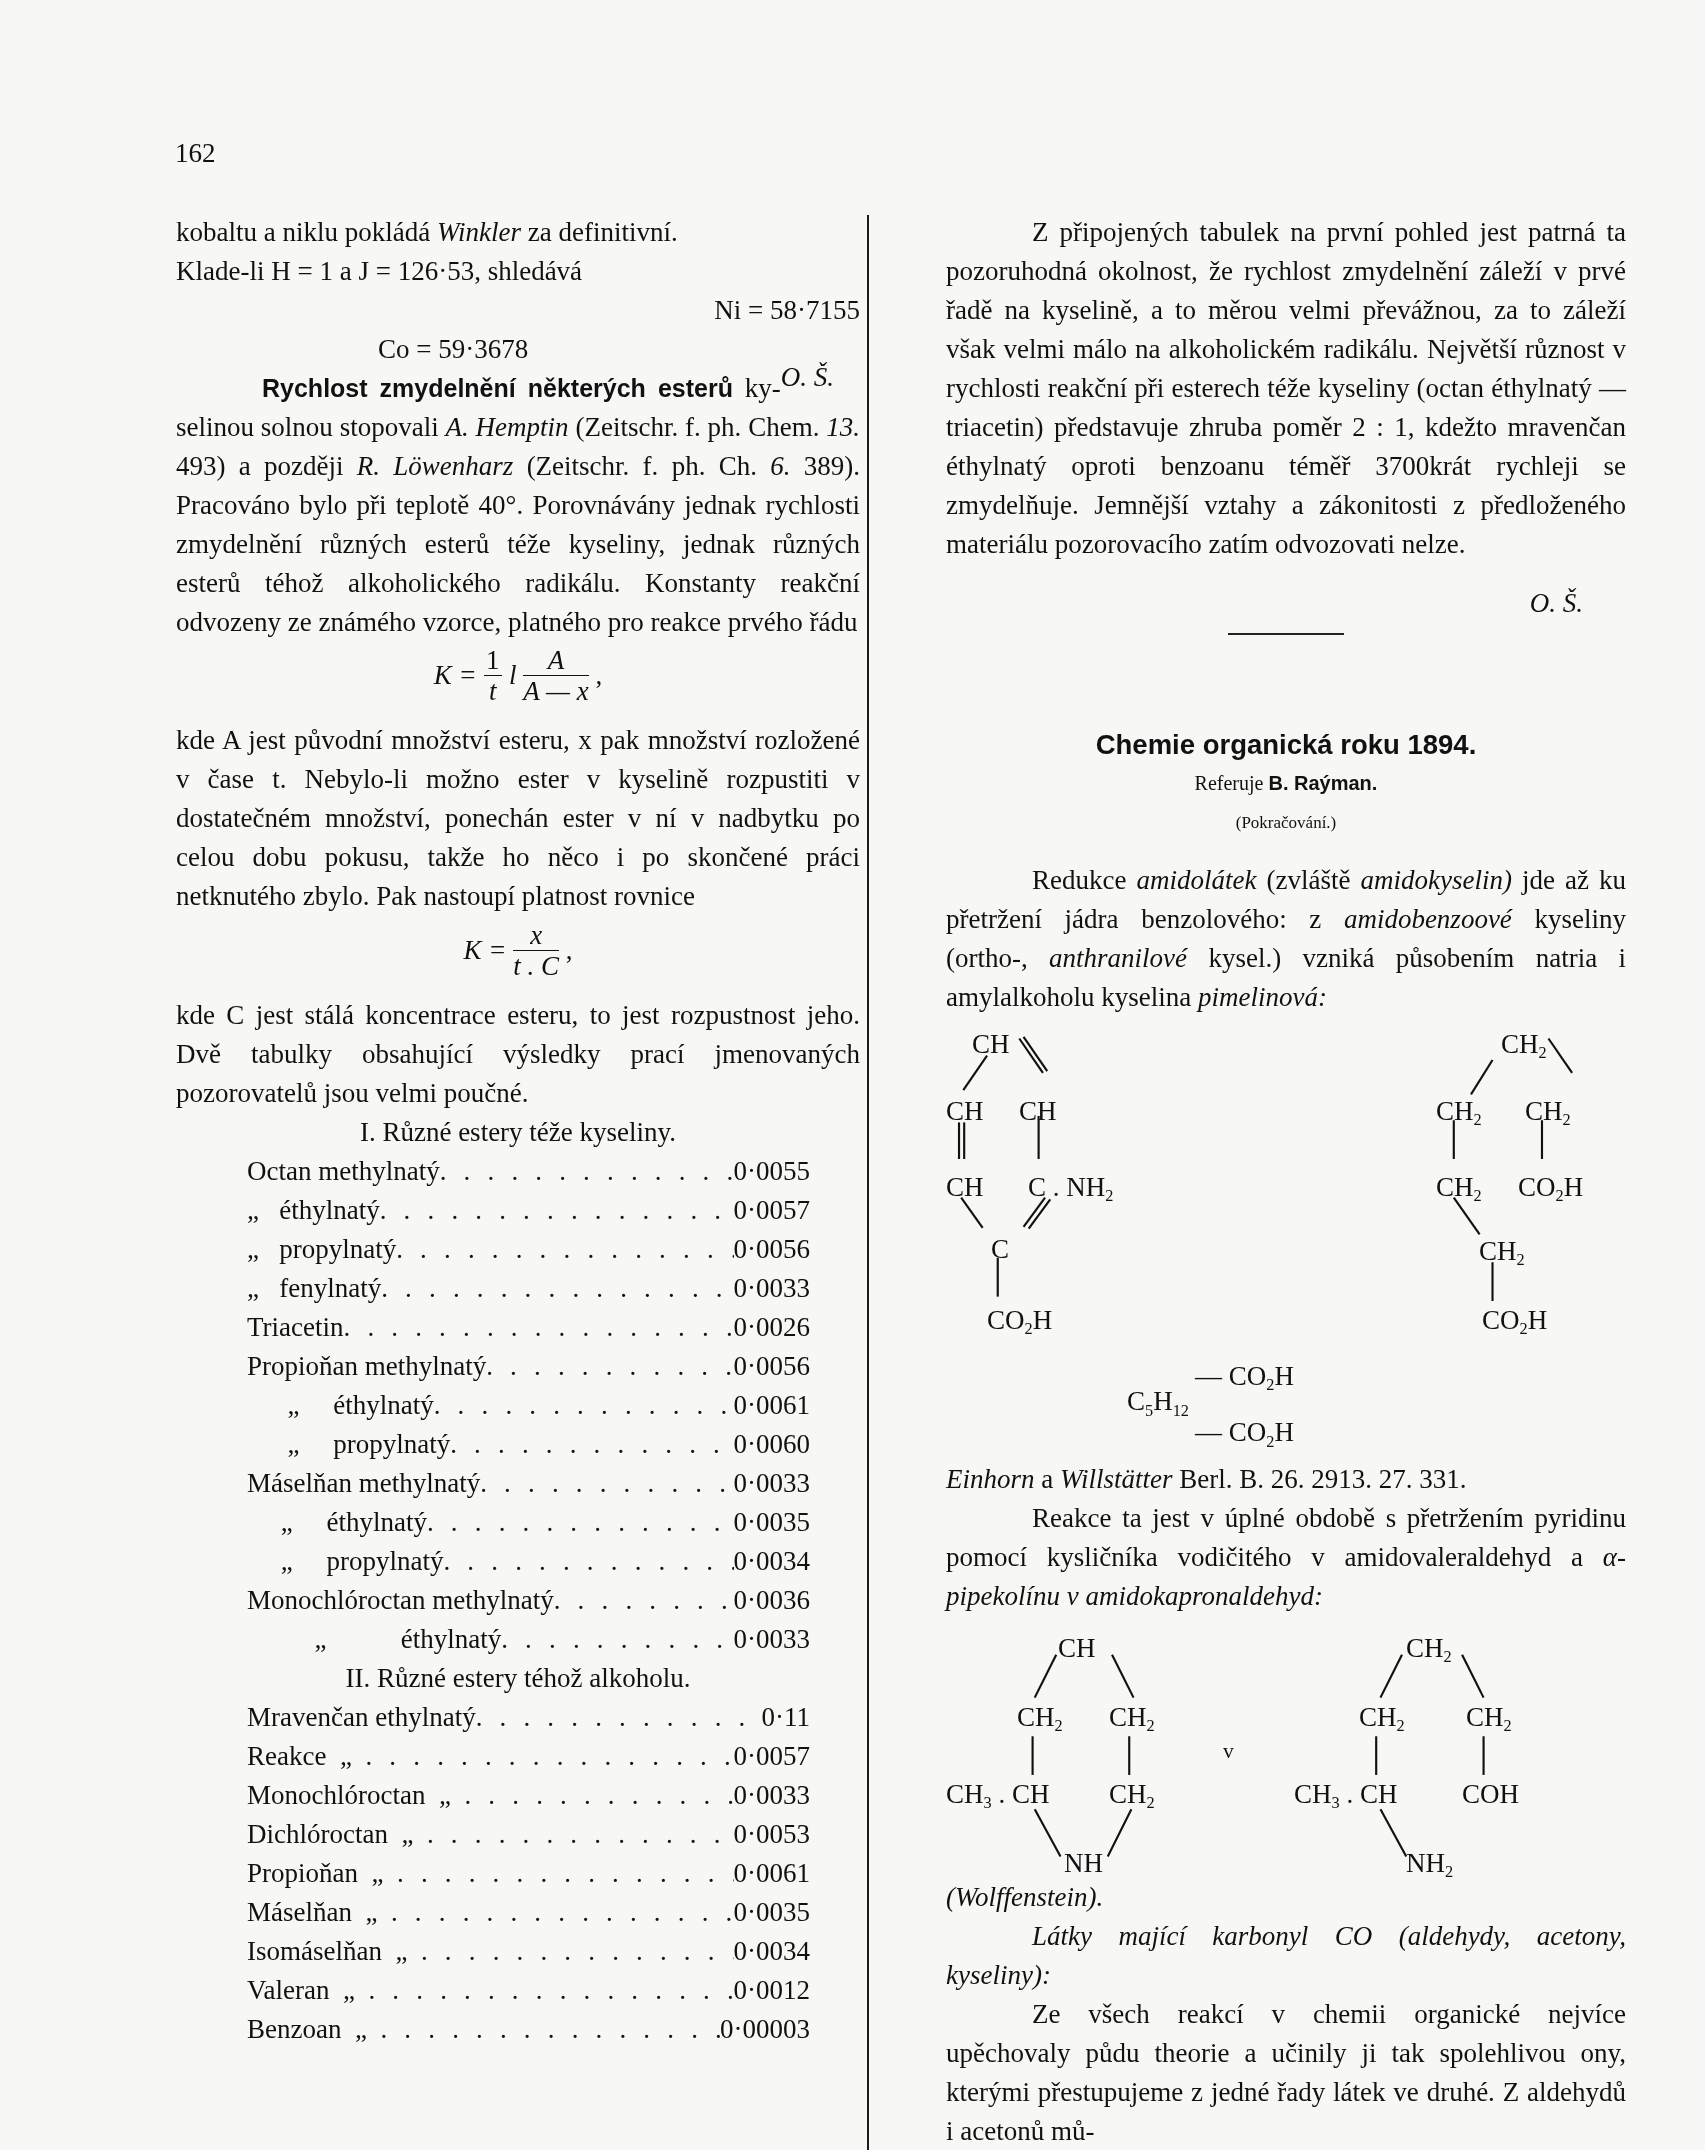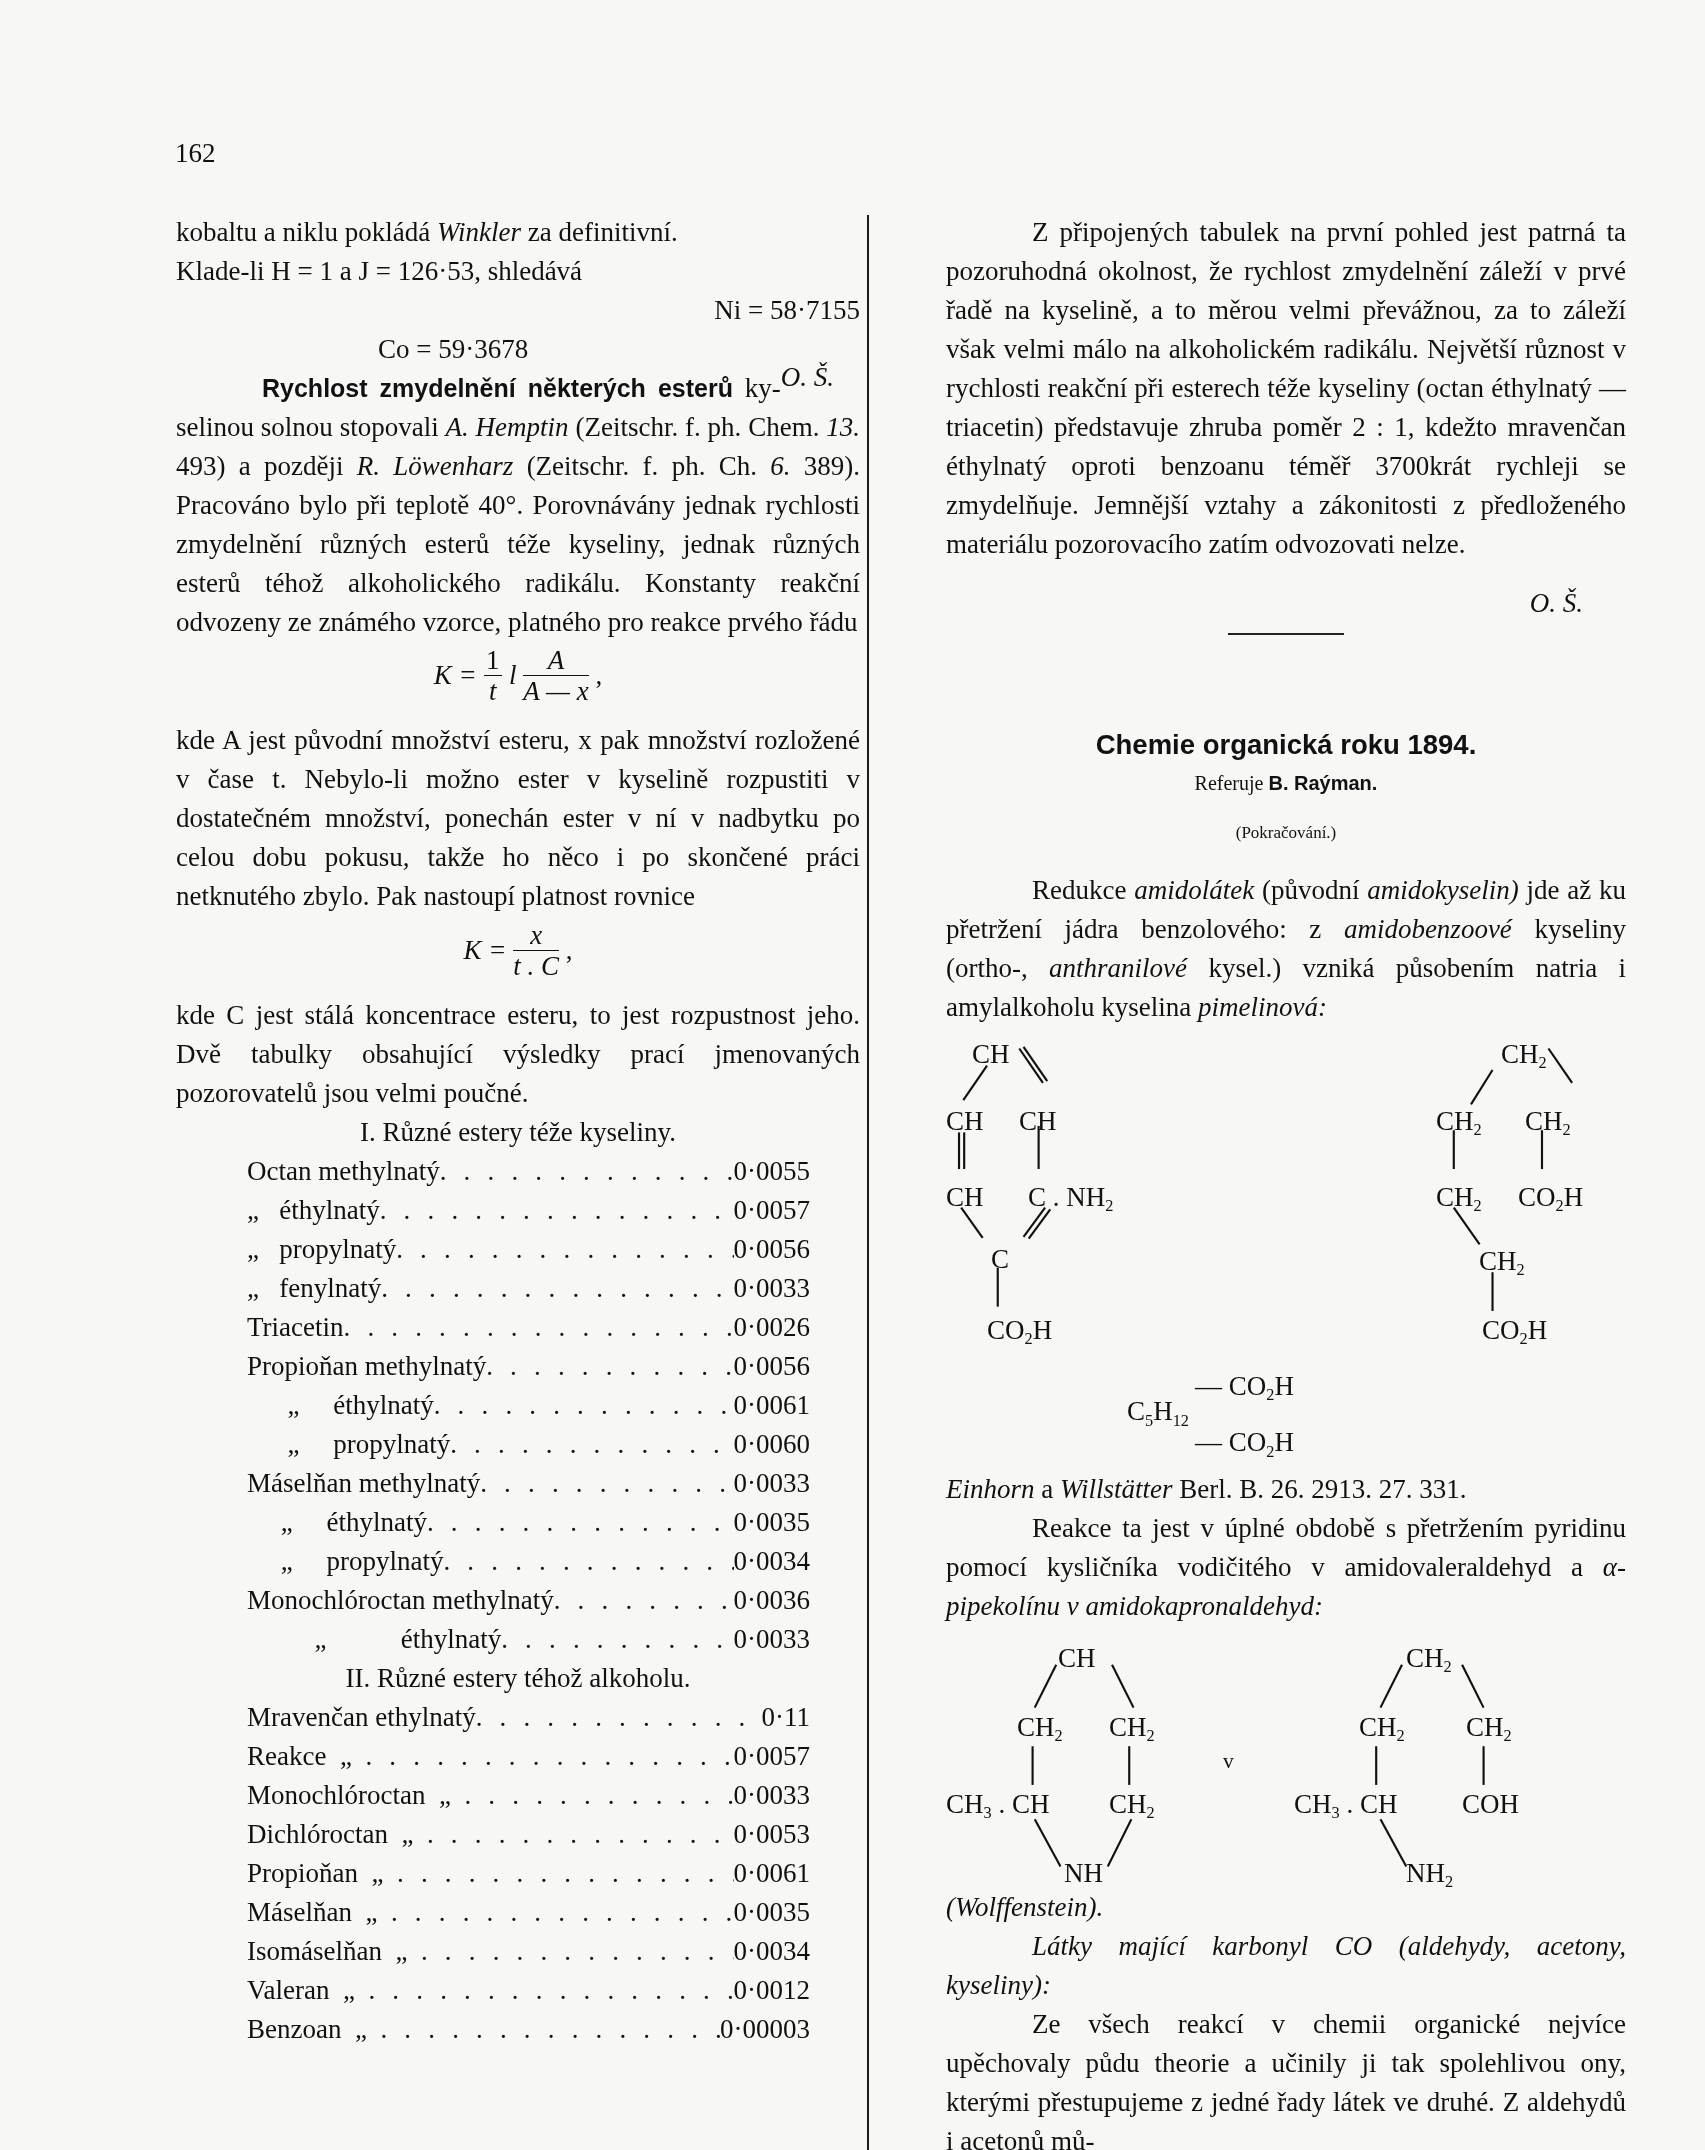--- a/index.html
+++ b/index.html
@@ -250,26 +250,26 @@
     <span class="sig" style="margin-right:43px">O. Š.</span>
   </p>
 
   <div class="short-rule"></div>
 
   <p class="right-heading bold-sans" style="font-size:27.5px">Chemie organická roku 1894.</p>
   <p class="byline">
     <span>Referuje</span>
     <b>B. Raýman.</b>
   </p>
-  <p class="small-center" style="margin-top:24px; margin-bottom:25px">(Pokračování.)</p>
+  <p class="small-center" style="margin-top:14px; margin-bottom:25px">(Pokračování.)</p>
 
   <p class="indent">
     <span>Redukce</span>
     <i>amidolátek</i>
-    <span>(původní</span>
+    <span>(zvláště</span>
     <i>amidokyselin)</i>
     <span>jde až ku přetržení jádra benzolového: z</span>
     <i>amidobenzoové</i>
     <span>kyseliny (ortho-,</span>
     <i>anthranilové</i>
     <span>kysel.) vzniká působením natria i amylalkoholu kyselina</span>
     <i>pimelinová:</i>
   </p>
 
   <div class="formula">

